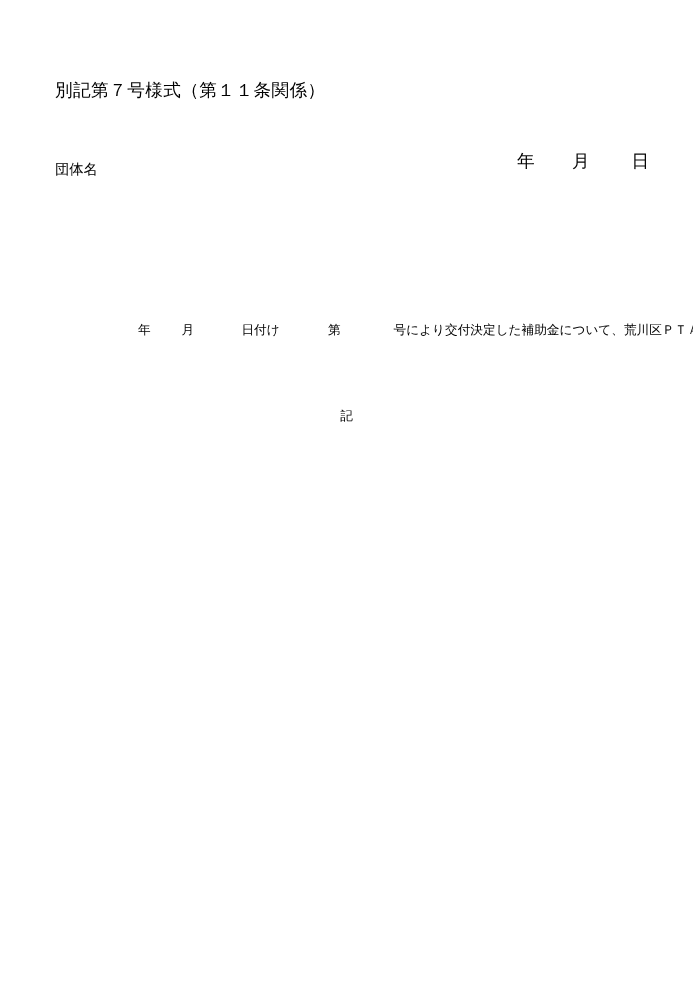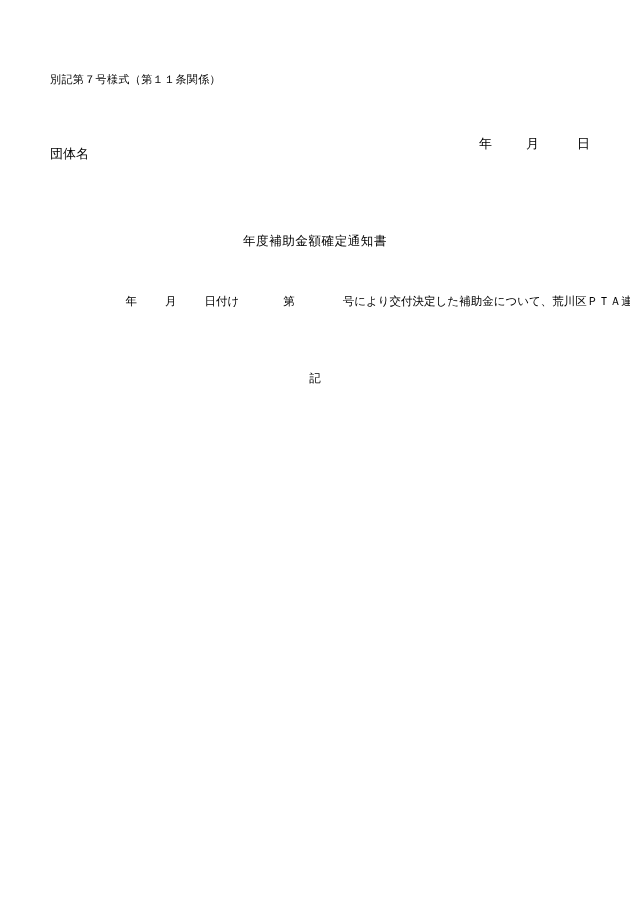--- a/index.html
+++ b/index.html
@@ -22,37 +22,37 @@
     background: #ffffff;
     box-sizing: border-box;
   }
   .abs {
     position: absolute;
     white-space: pre;
   }
   .form-no {
     left: 50px;
     top: 72px;
-    font-size: 11px;
+    font-size: 16px;
     letter-spacing: 0.4px;
   }
   .doc-number-row {
     left: 0;
     top: 92px;
     width: 590px;
     text-align: right;
     font-size: 11.5px;
   }
   .doc-number-row .lbl-ban { margin-right: 56px; }
   .doc-date-row {
     left: 0;
     top: 119px;
     width: 590px;
     text-align: right;
-    font-size: 13px;
+    font-size: 16px;
   }
   .doc-date-row .gap1 { margin-right: 34px; }
   .doc-date-row .gap2 { margin-right: 38px; }
   .org-name {
     left: 50px;
     top: 145px;
     font-size: 13px;
   }
   .rep-line {
     left: 50px;
@@ -79,21 +79,21 @@
     left: 72px;
     top: 270px;
     width: 520px;
     font-size: 11.5px;
     line-height: 21px;
     text-align: justify;
   }
   .body-block .indent { display: inline-block; width: 42px; }
   .body-block .g-a { margin-right: 28px; }
   .body-block .g-b { margin-right: 28px; }
-  .body-block .g-c { margin-right: 44px; }
+  .body-block .g-c { margin-right: 44px; margin-left: 15px; }
   .body-block .g-d { margin-right: 48px; }
   .ki {
     left: 0;
     top: 371px;
     width: 630px;
     text-align: center;
     font-size: 11.5px;
   }
   .item-1 {
     left: 88px;
@@ -113,21 +113,20 @@
 
 
   <div class="abs doc-date-row">
     <span class="gap1">年</span><span class="gap2">月</span><span>日</span>
   </div>
 
   <div class="abs org-name">団体名</div>
 
 
 
-  <div class="abs title">年度補助金額確定通知書</div>
 
   <div class="abs body-block">
     <span class="indent"></span><span class="g-a">年</span><span class="g-b">月</span><span class="g-c">日付け</span><span class="g-d">第</span><span>号により交付決定した補助金について、荒川区ＰＴＡ連合会活動支援補助金交付要綱第１１条の規定に基づき実績報告を審査した結果、交付決定の内容及びこれに付した条件に適合すると認められるので、下記のとおり補助金の額を確定する。</span>
   </div>
 
   <div class="abs ki">記</div>
 
 
 </div>
 

